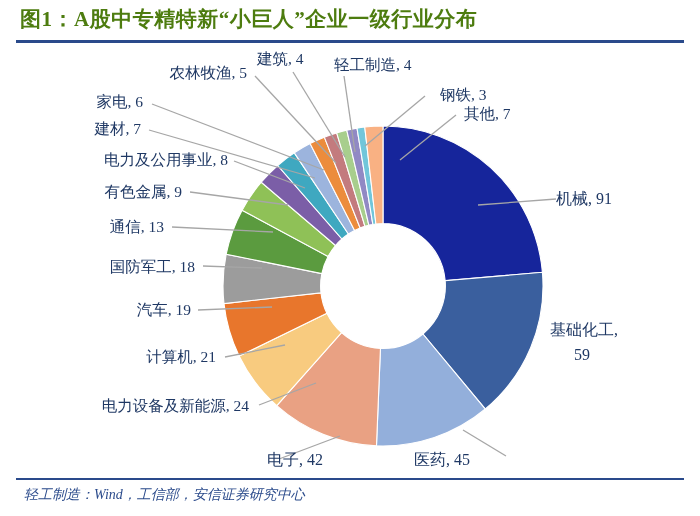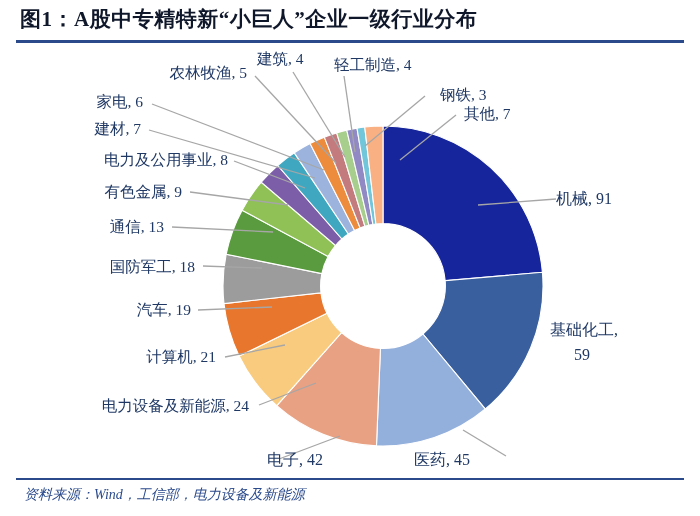--- a/index.html
+++ b/index.html
@@ -16,21 +16,21 @@
   .title-bar{
     position:absolute;left:0;top:0;width:700px;height:43px;
     box-sizing:border-box;
   }
   .title-text{
     position:absolute;left:20px;top:5px;
     font-family:"Liberation Serif","DejaVu Serif",serif;
     font-weight:bold;
     font-size:21px;
     letter-spacing:0.5px;
-    color:#0f172a;
+    color:#4d7c0f;
     white-space:nowrap;
   }
   .title-rule{
     position:absolute;left:16px;top:40px;width:668px;height:3px;
     background:#2a4a8b;
   }
 
   
   .footer-rule{
     position:absolute;left:16px;top:478px;width:668px;height:2px;
@@ -143,14 +143,14 @@
     <text class="dlabel" x="257" y="64" text-anchor="start">建筑, 4</text>
 
     <text class="dlabel" x="334" y="70" text-anchor="start">轻工制造, 4</text>
 
     <text class="dlabel" x="440" y="100" text-anchor="start">钢铁, 3</text>
 
     <text class="dlabel" x="464" y="119" text-anchor="start">其他, 7</text>
   </svg>
 
   <div class="footer-rule"></div>
-  <div class="footer-text">资料来源：Wind，工信部，电力设备及新能源</div>
+  <div class="footer-text">轻工制造：Wind，工信部，安信证券研究中心</div>
 </div>
 
 </body></html>

